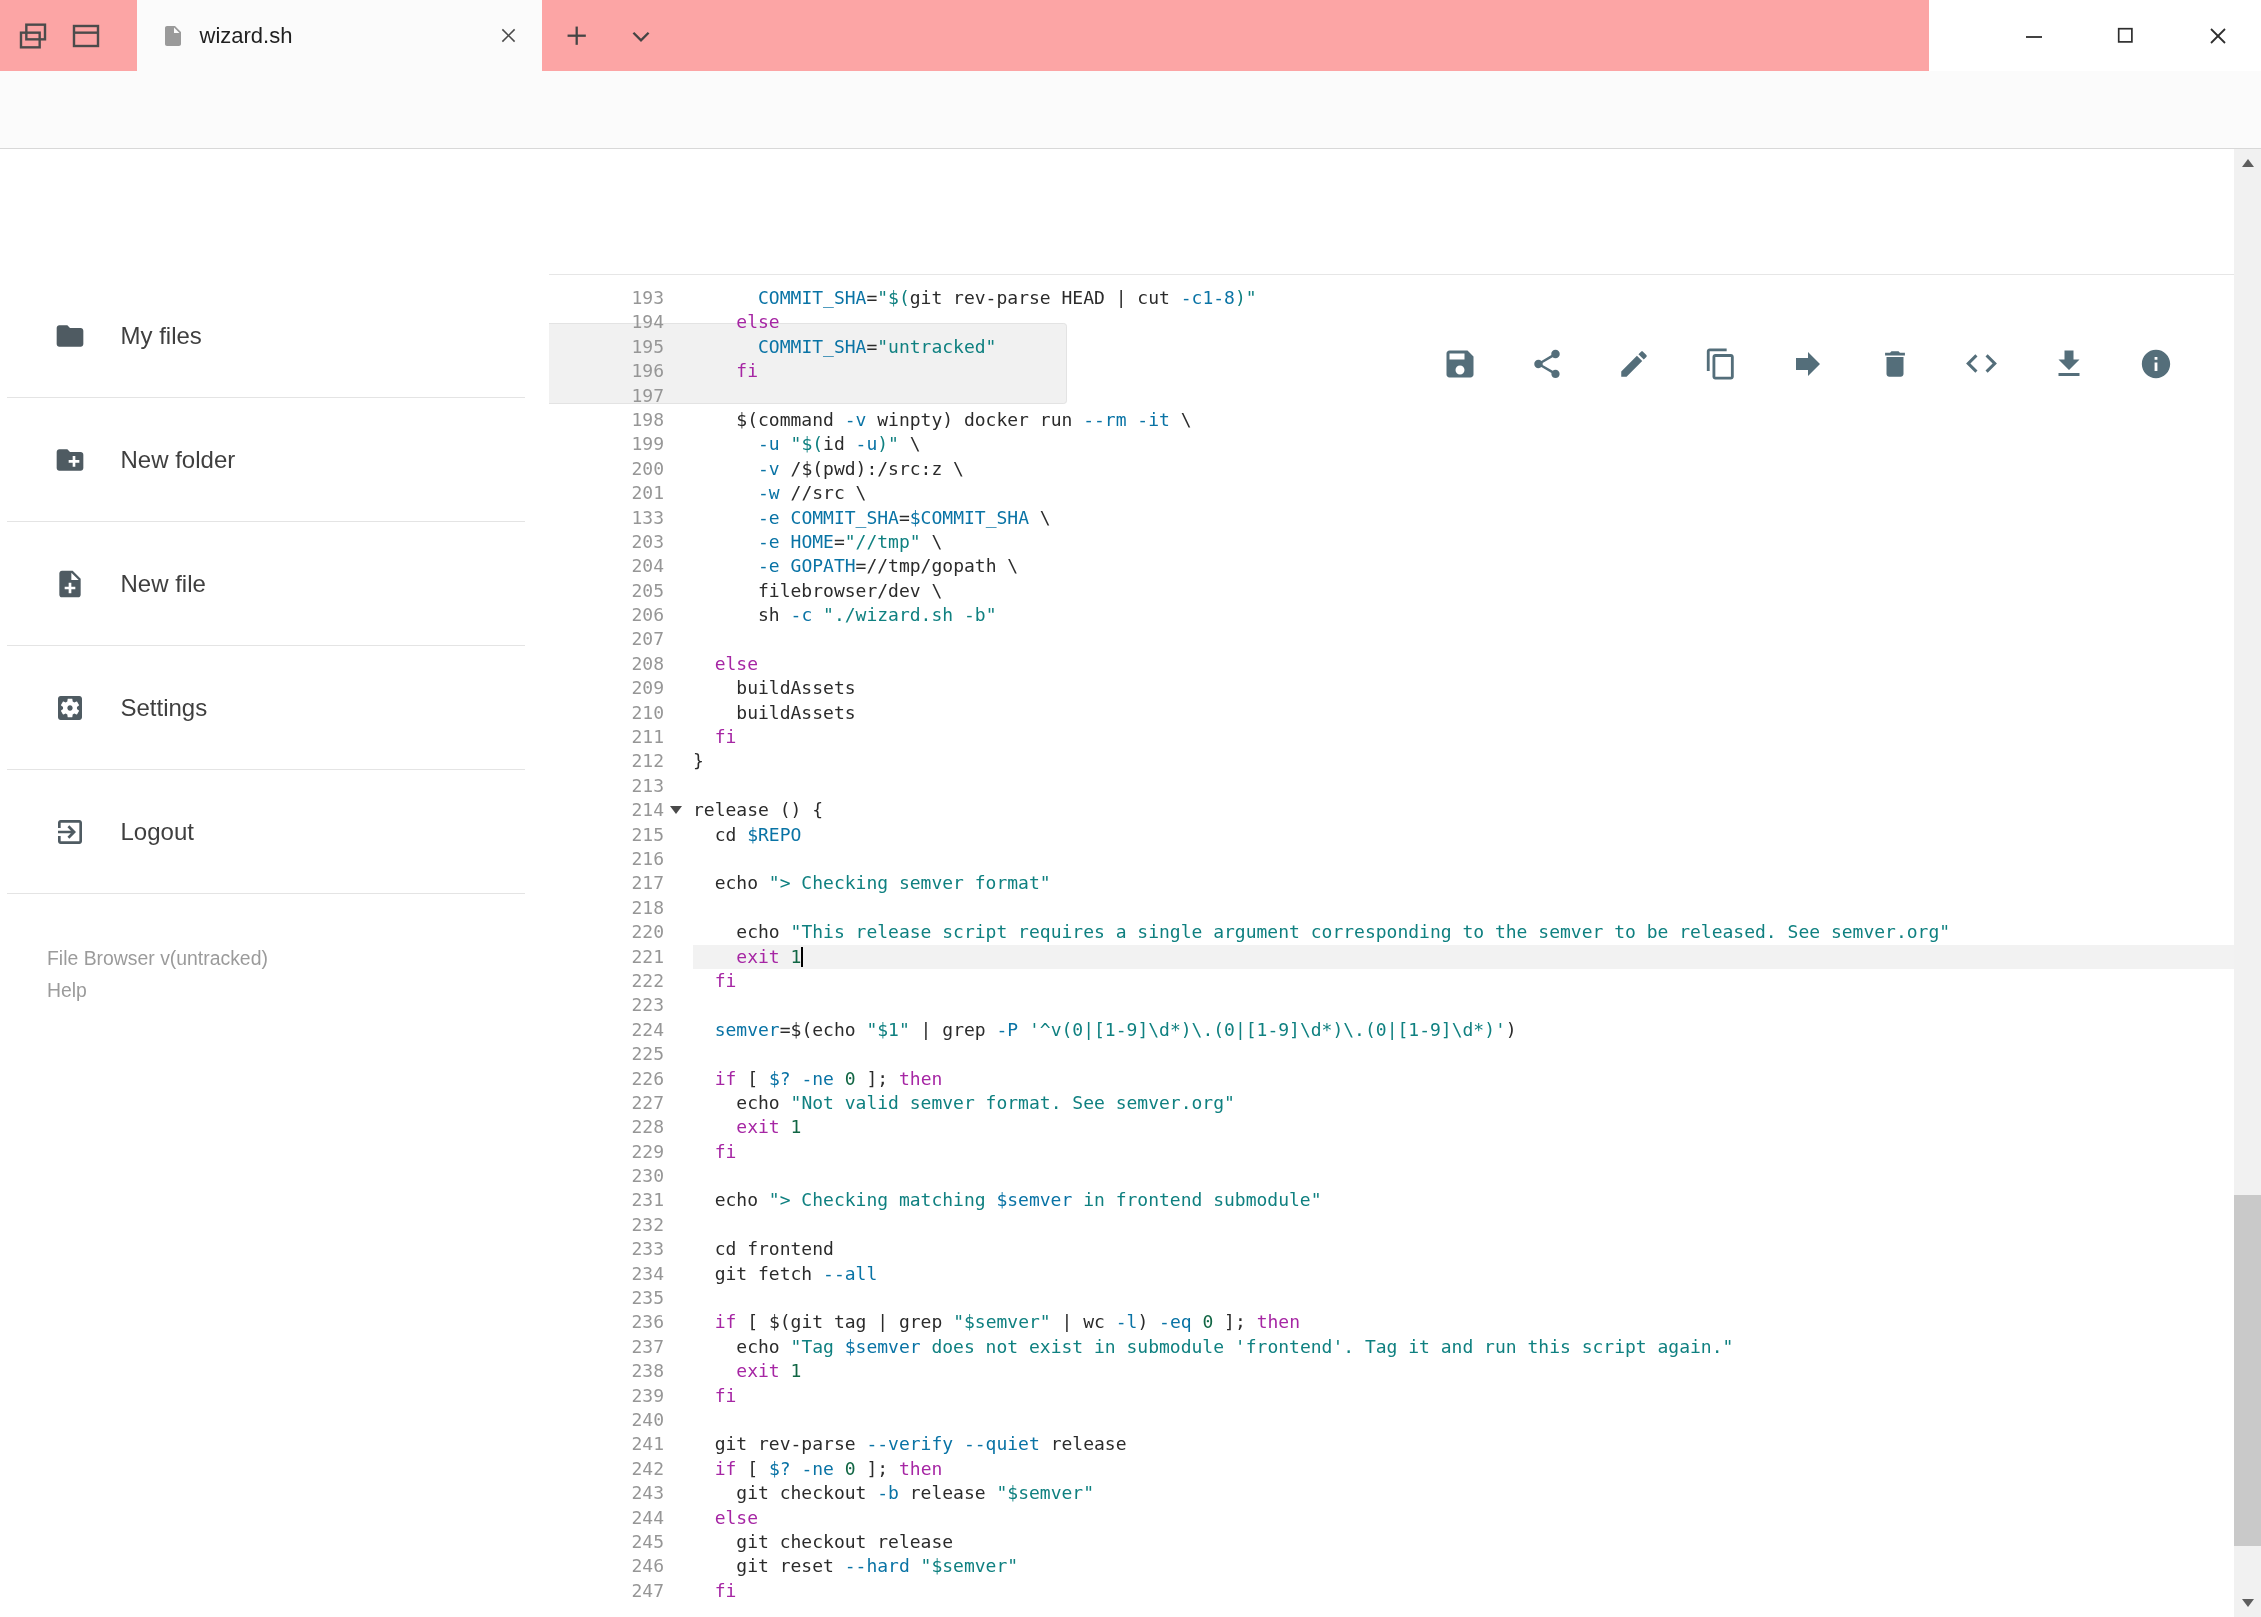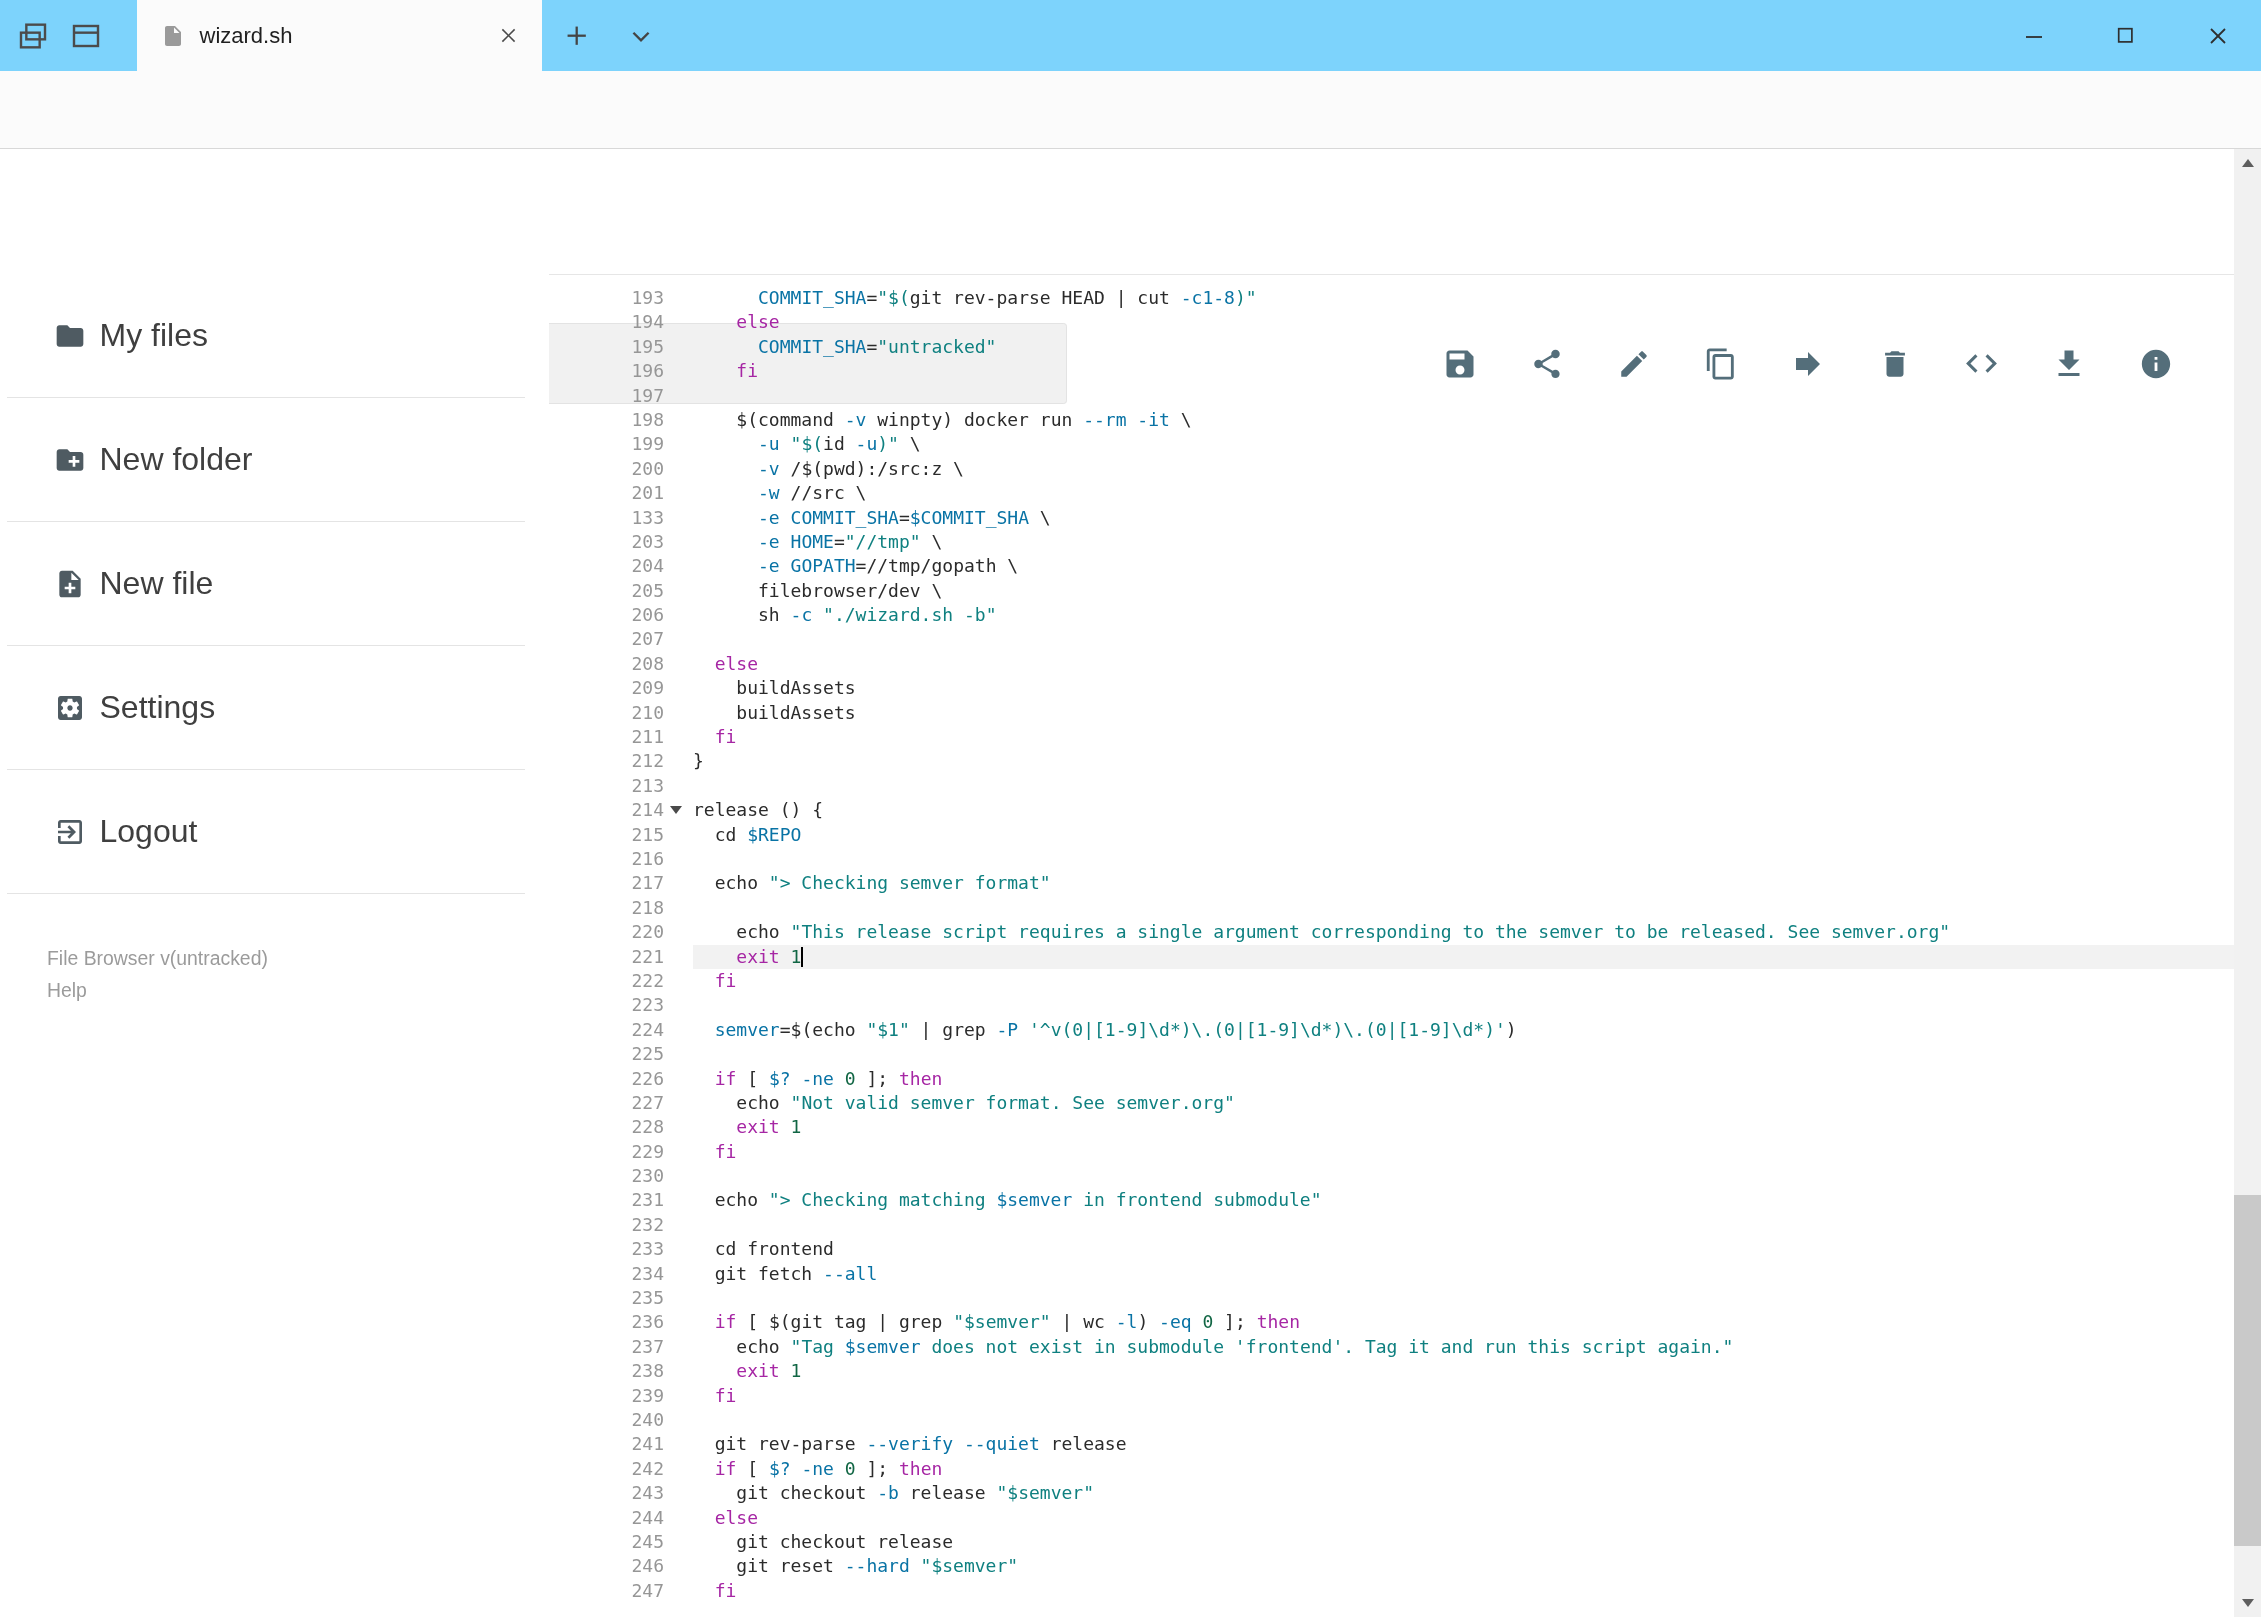--- a/index.html
+++ b/index.html
@@ -1,21 +1,21 @@
 <!DOCTYPE html>
 <html style="--tk-p: #2b2b2b; --tk-k: #a626a4; --tk-s: #0f8080; --tk-v: #0973a5; --tk-a: #0973a5; --tk-n: #116644; --tk-ln: #969696; --accent: #2a7de0; --icon: #546e7a; --activebg: #f2f2f2;font-size:13px"><head>
 <meta charset="utf-8">
 <style>
   * { margin:0; padding:0; box-sizing:border-box; }
   html,body { width:2261px; height:1617px; overflow:hidden; }
   body { font-family:"Liberation Sans", sans-serif; background:#fff; }
   .screen { position:relative; width:2261px; height:1617px; overflow:hidden; background:#fff; }
 
   
-  .tabbar { position:absolute; left:0; top:0; width:2261px; height:71px; background:#7dd3fc; }
+  .tabbar { position:absolute; left:0; top:0; width:1929px; height:71px; background:#fca5a5; }
   .tb-icon { position:absolute; top:16px; width:39px; height:39px; color:#4b4b4b; display:flex; align-items:center; justify-content:center; }
   .tb-icon.i1 { left:13px; }
   .tb-icon.i2 { left:66px; }
   .tab { position:absolute; left:137px; top:0; width:405px; height:71px; background:#fbfbfb; display:flex; align-items:center; }
   .favicon { margin-left:24px; display:flex; }
   .tab-title { margin-left:14.5px; font-size:22px; color:#1f1f1f; }
   .tab-close { position:absolute; right:21px; top:22.6px; width:26px; height:26px; color:#4a4a4a; display:flex; align-items:center; justify-content:center; }
   .tb-btn { position:absolute; top:18px; width:36px; height:36px; color:#444; display:flex; align-items:center; justify-content:center; }
   .tb-btn.newtab { left:559px; }
   .tb-btn.tabchev { left:623px; }
@@ -52,21 +52,21 @@
   .search .mag { margin-left:27.4px; color:#757575; display:flex; }
   .search input { margin-left:19.4px; border:none; background:transparent; outline:none; font-size:29px; color:#222; width:743px; font-family:"Liberation Sans",sans-serif; }
   .search input::placeholder { color:#8f8f8f; }
   .toolbar { position:absolute; left:1441px; top:196px; display:flex; gap:50px; color:var(--icon,#546e7a); }
   .tool { width:37px; height:37px; display:flex; align-items:center; justify-content:center; }
 
   
   .sidebar { position:absolute; left:0; top:274px; width:549px; bottom:0; background:#fff; padding-left:6.5px; }
   .sb-item { position:relative; height:124px; display:flex; align-items:center; padding-left:47px; margin-right:24px; border-bottom:0.8px solid #e4e4e4; cursor:pointer; }
   .sb-item .ic { width:32px; height:32px; color:#4f5b62; display:flex; }
-  .sb-item .lbl { margin-left:14px; font-size:32px; color:#3f3f3f; }
+  .sb-item .lbl { margin-left:35px; font-size:24px; color:#3f3f3f; }
   .sb-footer { position:absolute; left:47px; top:668px; font-size:19.4px; color:#9b9b9b; line-height:32px; }
 
   
   .editor { position:absolute; left:549px; top:274px; right:27px; bottom:0; overflow:hidden; padding-top:12px; font-family:"DejaVu Sans Mono", monospace; font-size:18px; }
   .cm-row { display:flex; height:24.4px; line-height:24.4px; position:relative; }
   .cm-gutter { width:115px; text-align:right; color:var(--tk-ln,#969696); flex:none; }
   .cm-code { flex:1; white-space:pre; margin-left:29px; }
   .cm-code.active { background:var(--activebg,#f2f2f2); }
   .cm-fold { position:absolute; left:121px; top:8px; width:0; height:0; border-left:6.5px solid transparent; border-right:6.5px solid transparent; border-top:8px solid #4a4a4a; }
   .cm-cursor { display:inline-block; width:1.6px; height:20px; background:#000; vertical-align:text-bottom; }

